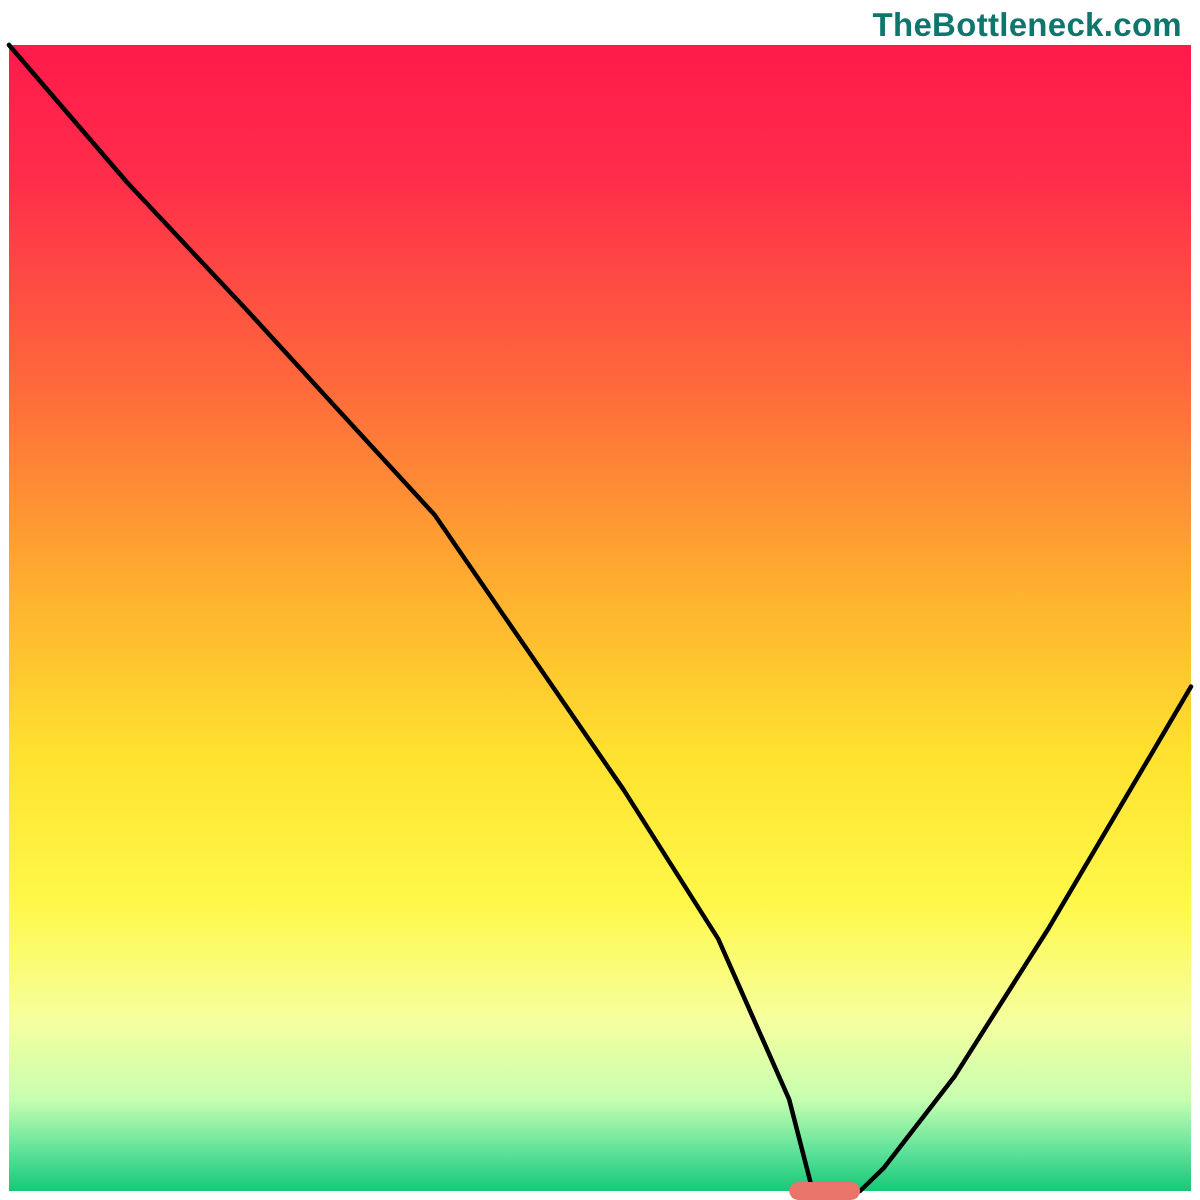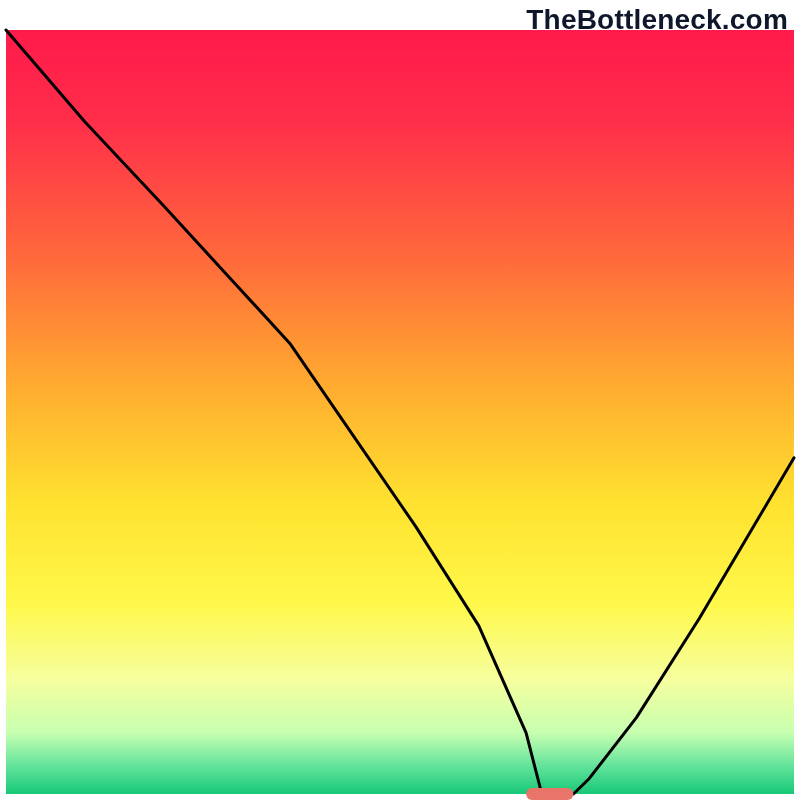--- a/index.html
+++ b/index.html
@@ -13,23 +13,23 @@
   .stage {
     position: relative;
     width: 800px;
     height: 800px;
     background: #ffffff;
   }
   .watermark {
     position: absolute;
     top: 4px;
     right: 12px;
-    font-size: 28px;
+    font-size: 22px;
     font-weight: 600;
-    color: #0f172a;
+    color: #0f766e;
     letter-spacing: 0.2px;
     user-select: none;
   }
   svg.plot {
     position: absolute;
     left: 0;
     top: 0;
     width: 800px;
     height: 800px;
     display: block;

